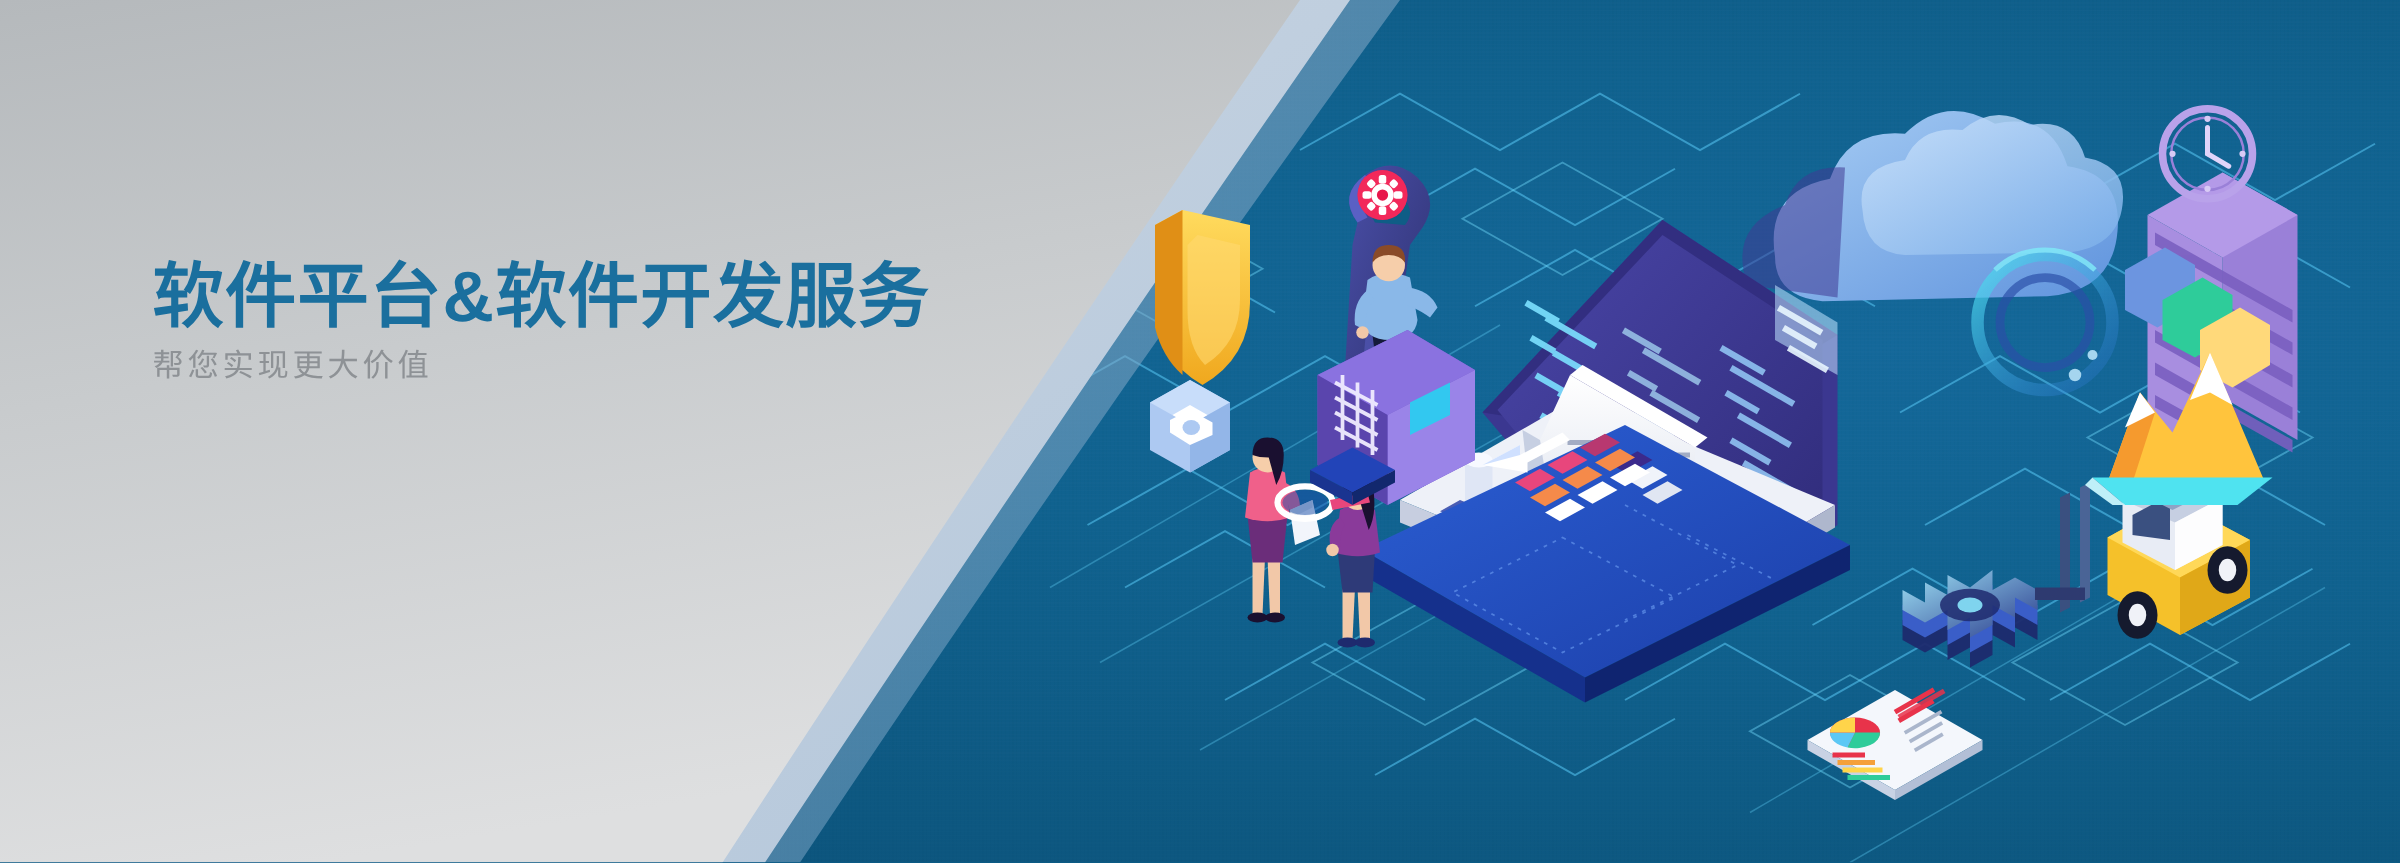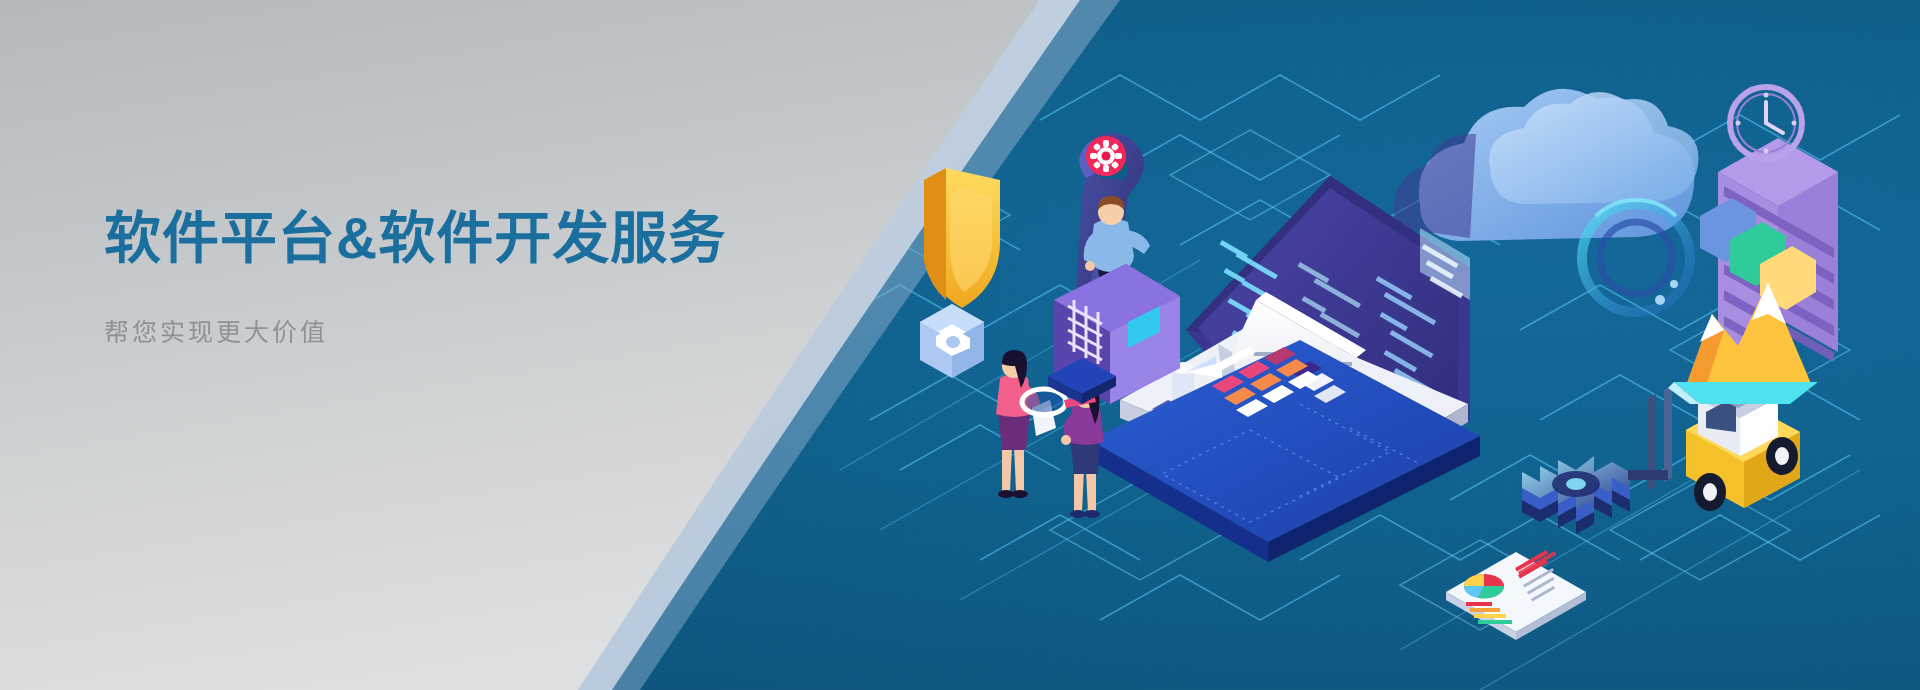--- a/index.html
+++ b/index.html
@@ -34,34 +34,33 @@
 
   
   .circuit { position:absolute; inset:0; }
 
   
   .curve-wrap { position:absolute; inset:0; }
 
   
   .text-block {
     position:absolute;
-    left:104px; top:206px;
+    left:122px; top:206px;
     width:760px;
     z-index:30;
   }
   .headline {
     font-size:57px;
     line-height:1.15;
     font-weight:700;
     color:#1a6f9e;
     letter-spacing:1px;
     white-space:nowrap;
   }
   .subline {
-    margin-top:40px;
     font-size:25px;
     font-weight:400;
     color:#8e9296;
     letter-spacing:3px;
   }
 
   
   .illo { position:absolute; left:0; top:0; width:1920px; height:690px; z-index:20; }
 </style>
 </head>

